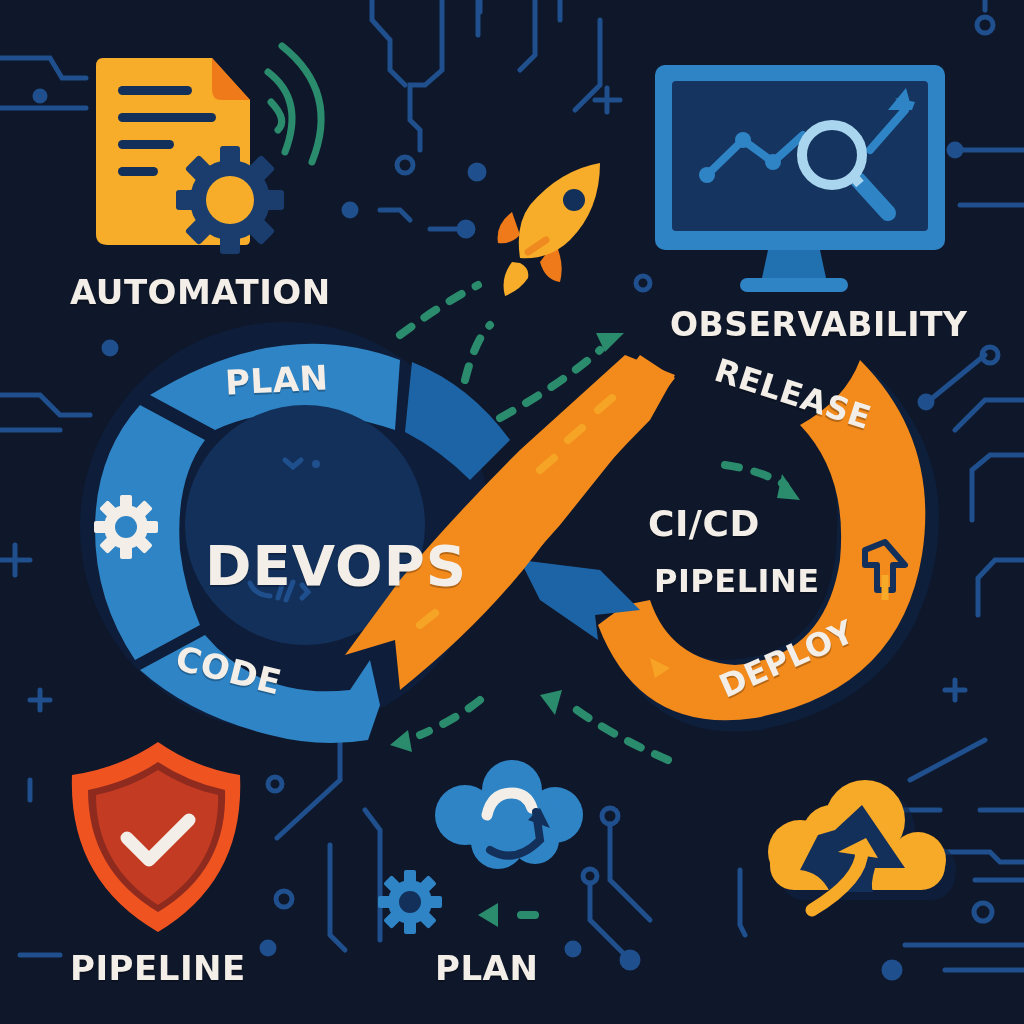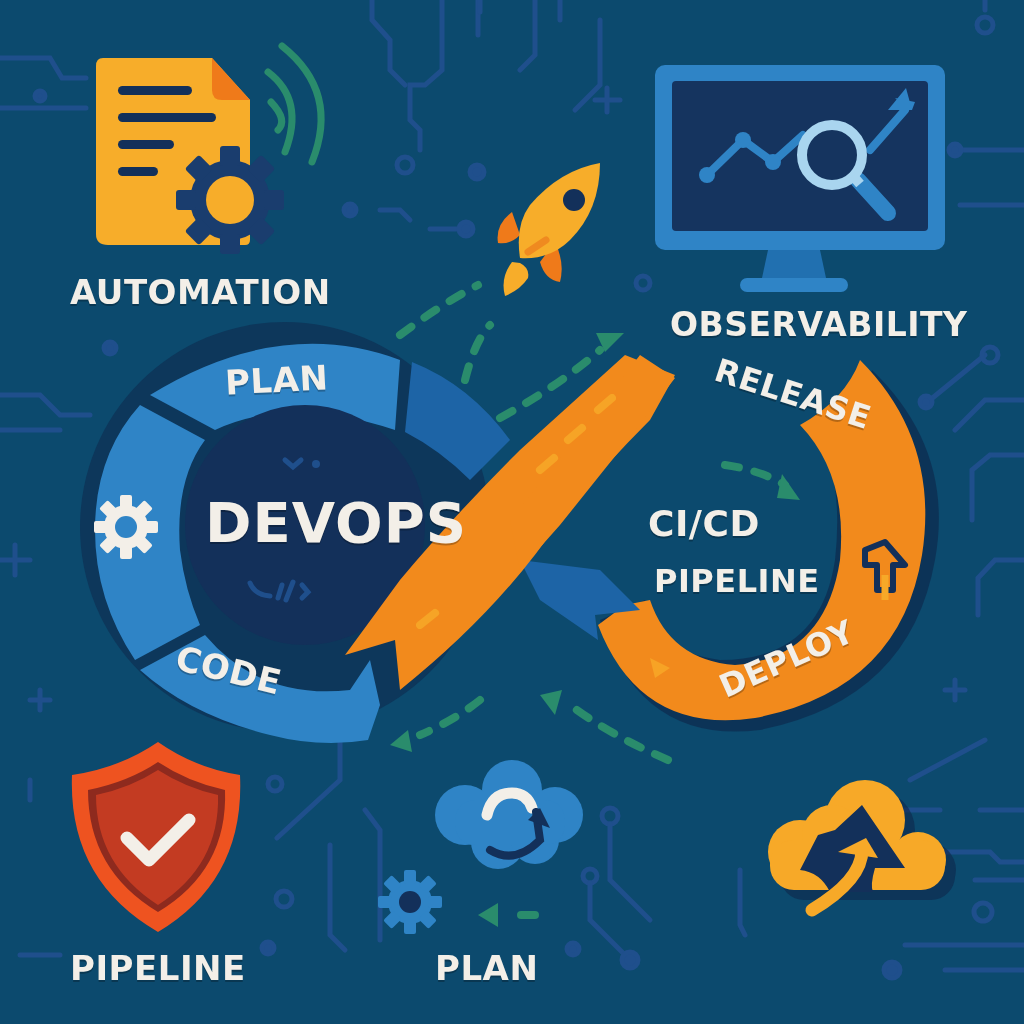--- a/index.html
+++ b/index.html
@@ -1,22 +1,22 @@
 <!DOCTYPE html>
 <html><head>
 <meta charset="utf-8">
 <style>
   html, body { margin:0; padding:0; }
   body { width:1024px; height:1024px; overflow:hidden; background:#13305a; }
-  .canvas { position:relative; width:1024px; height:1024px; background:#0c4a6e; }
+  .canvas { position:relative; width:1024px; height:1024px; background:#0f172a; }
   svg.art { position:absolute; left:0; top:0; width:1024px; height:1024px; }
   .lbl { position:absolute; color:#f3efe8; font-family:"DejaVu Sans", sans-serif; font-weight:bold; letter-spacing:0.5px; white-space:nowrap; text-shadow:0 2px 0 rgba(0,0,0,0.25); }
   .caption { font-size:34px; }
   .ring-lbl { font-size:34px; }
-  .center-big { font-size:56px; letter-spacing:1px; }
+  .center-big { font-size:56px; letter-spacing:1px;margin-top:43px; }
   .center-small { font-size:32px; }
 </style>
 </head>
 <body>
 
 <div class="canvas">
 
   <svg class="art" viewBox="0 0 1024 1024">
 
     <g stroke="#1f4f8c" stroke-width="5" fill="none" stroke-linecap="round">

